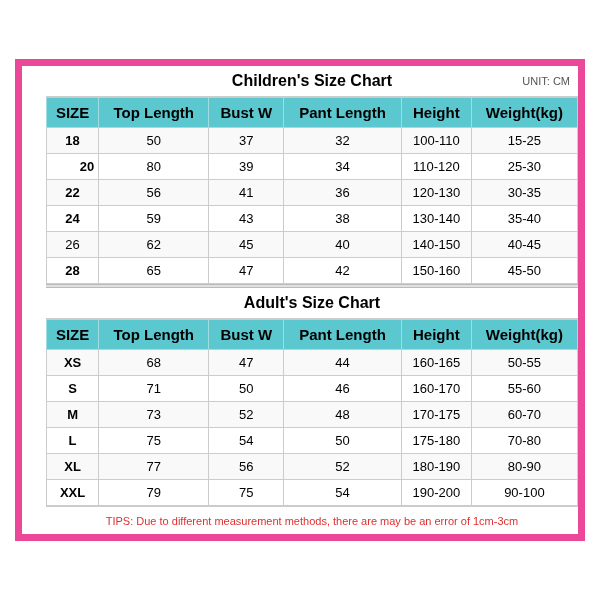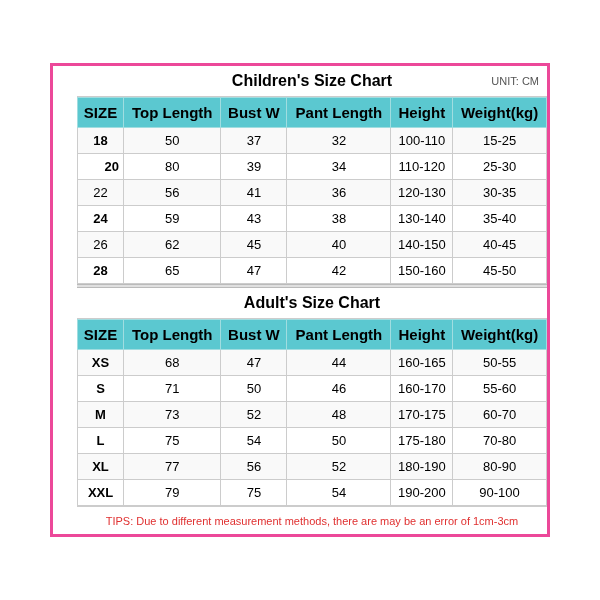--- a/index.html
+++ b/index.html
@@ -7,22 +7,22 @@
       width: 600px;
       height: 600px;
       background: #fff;
       font-family: Arial, sans-serif;
       font-size: 13px;
       display: flex;
       align-items: center;
       justify-content: center;
     }
     .container {
-      width: 500px;
-      border: 3px solid #ec4899;
+      width: 570px;
+      border: 7px solid #ec4899;
       padding-left: 24px;
     }
     .section-title-row {
       background: #fff;
       text-align: center;
       padding: 6px 0;
       border-bottom: 1px solid #ccc;
       position: relative;
     }
     .section-title {
@@ -112,21 +112,21 @@
         </tr>
         <tr>
           <td style="font-weight: bold; text-align: right;">20</td>
           <td>80</td>
           <td>39</td>
           <td>34</td>
           <td>110-120</td>
           <td>25-30</td>
         </tr>
         <tr>
-          <td style="font-weight: normal;">22</td>
+          <td style="font-weight: bold;">22</td>
           <td>56</td>
           <td>41</td>
           <td>36</td>
           <td>120-130</td>
           <td>30-35</td>
         </tr>
         <tr>
           <td style="font-weight: bold;">24</td>
           <td>59</td>
           <td>43</td>

